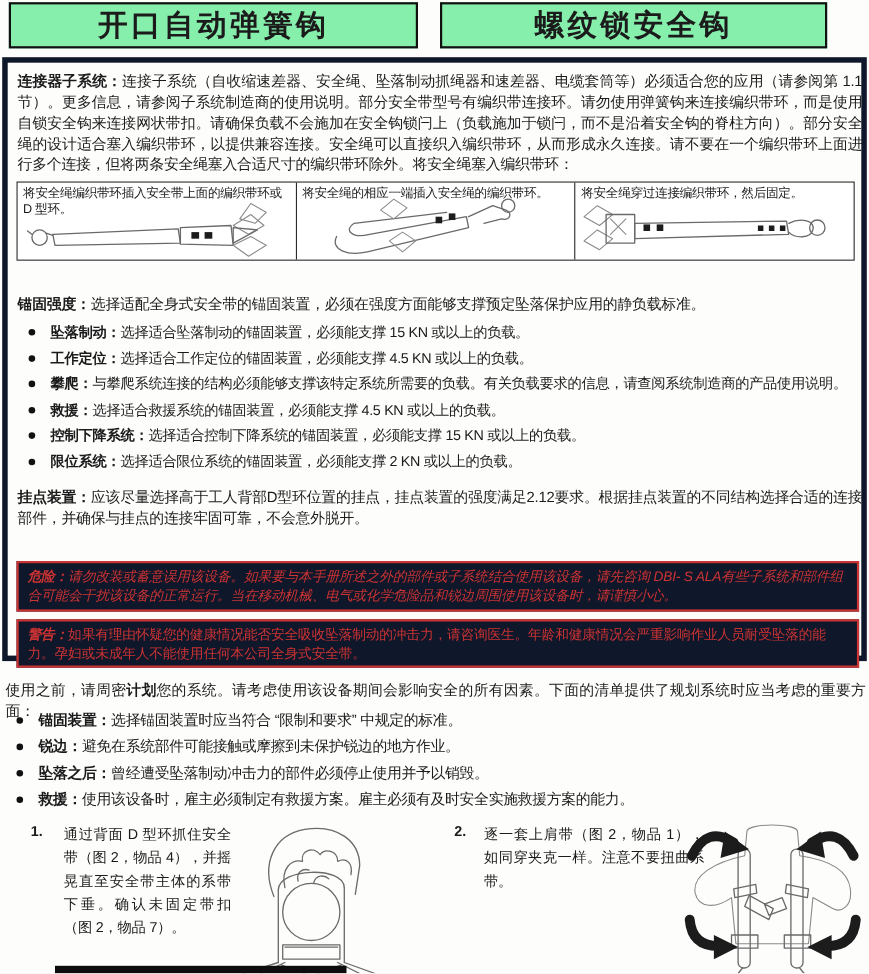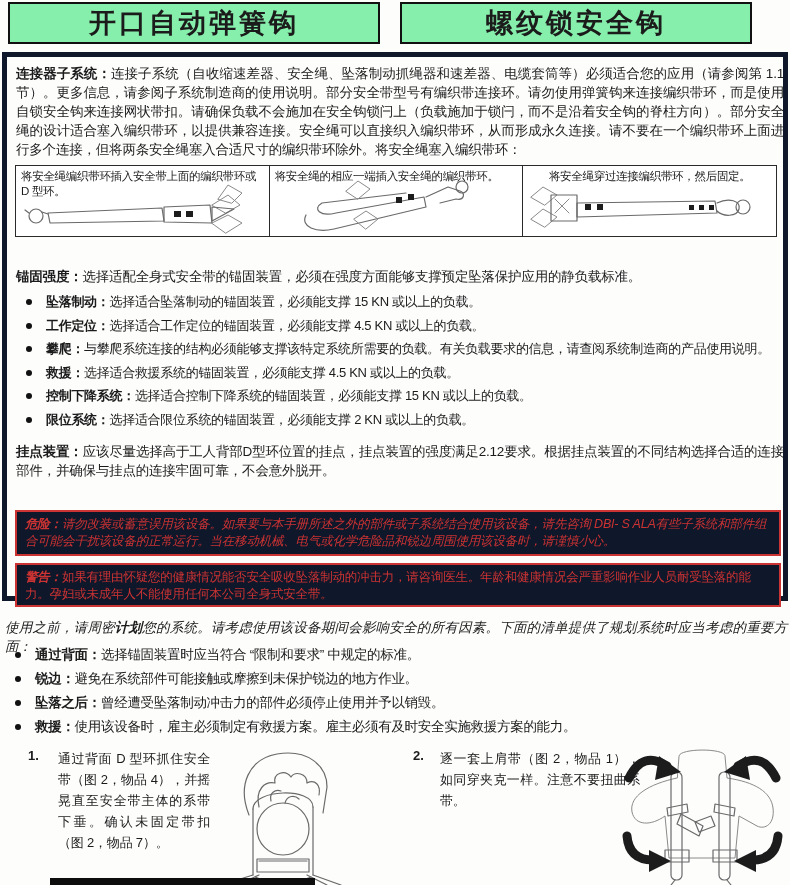--- a/index.html
+++ b/index.html
@@ -20,41 +20,41 @@
   .para { position:absolute; font-size:13.5px; line-height:19px; text-align:justify; letter-spacing:-0.2px; }
   .b { font-weight:bold; }
 
   .p-connector { left:9px; top:7px; width:768px; }
 
   
   .ill-table { position:absolute; left:8px; top:108px; width:762px; height:72px;
                display:flex; border:1px solid #2a2a2a; background:#fff; }
   .ill-cell { flex:1; border-right:1px solid #2a2a2a; padding:3px 5px 2px 5px;
               font-size:11.5px; line-height:15px; letter-spacing:-0.3px; position:relative; }
-  .ill-cell:last-child { border-right:none;text-align:center; }
+  .ill-cell:last-child { border-right:none; }
   .ill-cell svg { position:absolute; left:6px; bottom:1px; }
 
   
   .anchor-sec { position:absolute; left:9px; top:210px; width:770px; }
   .anchor-sec > p { font-size:13.5px; line-height:19px; margin-bottom:7px; letter-spacing:-0.2px; }
   .brow { display:flex; align-items:flex-start; margin-bottom:6.5px; font-size:13px; line-height:17px; letter-spacing:-0.3px; }
   .bdot { width:6px; height:6px; border-radius:50%; background:#111; margin:6px 14px 0 10px; flex:0 0 6px; }
 
   .p-attach { left:9px; top:385px; width:768px; }
 
   
   .red-box { position:absolute; left:8px; width:766px; border:2px solid #cc3333;
              color:#cc3333; padding:4px 8px; font-size:12.5px; line-height:17px;
              letter-spacing:-0.2px; background:#0f172a; }
   .red-box.danger { top:453px; height:46px; font-style:italic; }
   .red-box.warning { top:506px; height:44px; }
   .red-box .b { font-style:italic; }
 
   
-  .p-plan { left:5px; top:618px; width:782px;font-style:italic; }
+  .p-plan { left:5px; top:618px; width:782px; }
   .plan-list { position:absolute; left:5px; top:646px; width:780px; }
   .plan-list .brow { margin-bottom:6px; font-size:13.5px; line-height:18px; }
 
   
   .step-num { position:absolute; font-size:13px; font-weight:bold; }
   .step-text { position:absolute; font-size:13px; line-height:21px; letter-spacing:-0.2px; text-align:justify; }
   .n1 { left:28px;  top:748px; }
   .t1 { left:58px;  top:748px; width:152px; }
   .n2 { left:413px; top:748px; }
   .t2 { left:440px; top:748px; width:200px; }
@@ -177,21 +177,21 @@
     </div>
   </div>
 
   <p class="para p-plan">
     <span>使用之前，请周密</span><span class="b">计划</span><span>您的系统。请考虑使用该设备期间会影响安全的所有因素。下面的清单提供了规划系统时应当考虑的重要方面：</span>
   </p>
 
   <div class="plan-list">
     <div class="brow">
       <span class="bdot"></span>
-      <span><span class="b">通过背面：</span><span>选择锚固装置时应当符合 “限制和要求” 中规定的标准。</span></span>
+      <span><span class="b">锚固装置：</span><span>选择锚固装置时应当符合 “限制和要求” 中规定的标准。</span></span>
     </div>
     <div class="brow">
       <span class="bdot"></span>
       <span><span class="b">锐边：</span><span>避免在系统部件可能接触或摩擦到未保护锐边的地方作业。</span></span>
     </div>
     <div class="brow">
       <span class="bdot"></span>
       <span><span class="b">坠落之后：</span><span>曾经遭受坠落制动冲击力的部件必须停止使用并予以销毁。</span></span>
     </div>
     <div class="brow">

